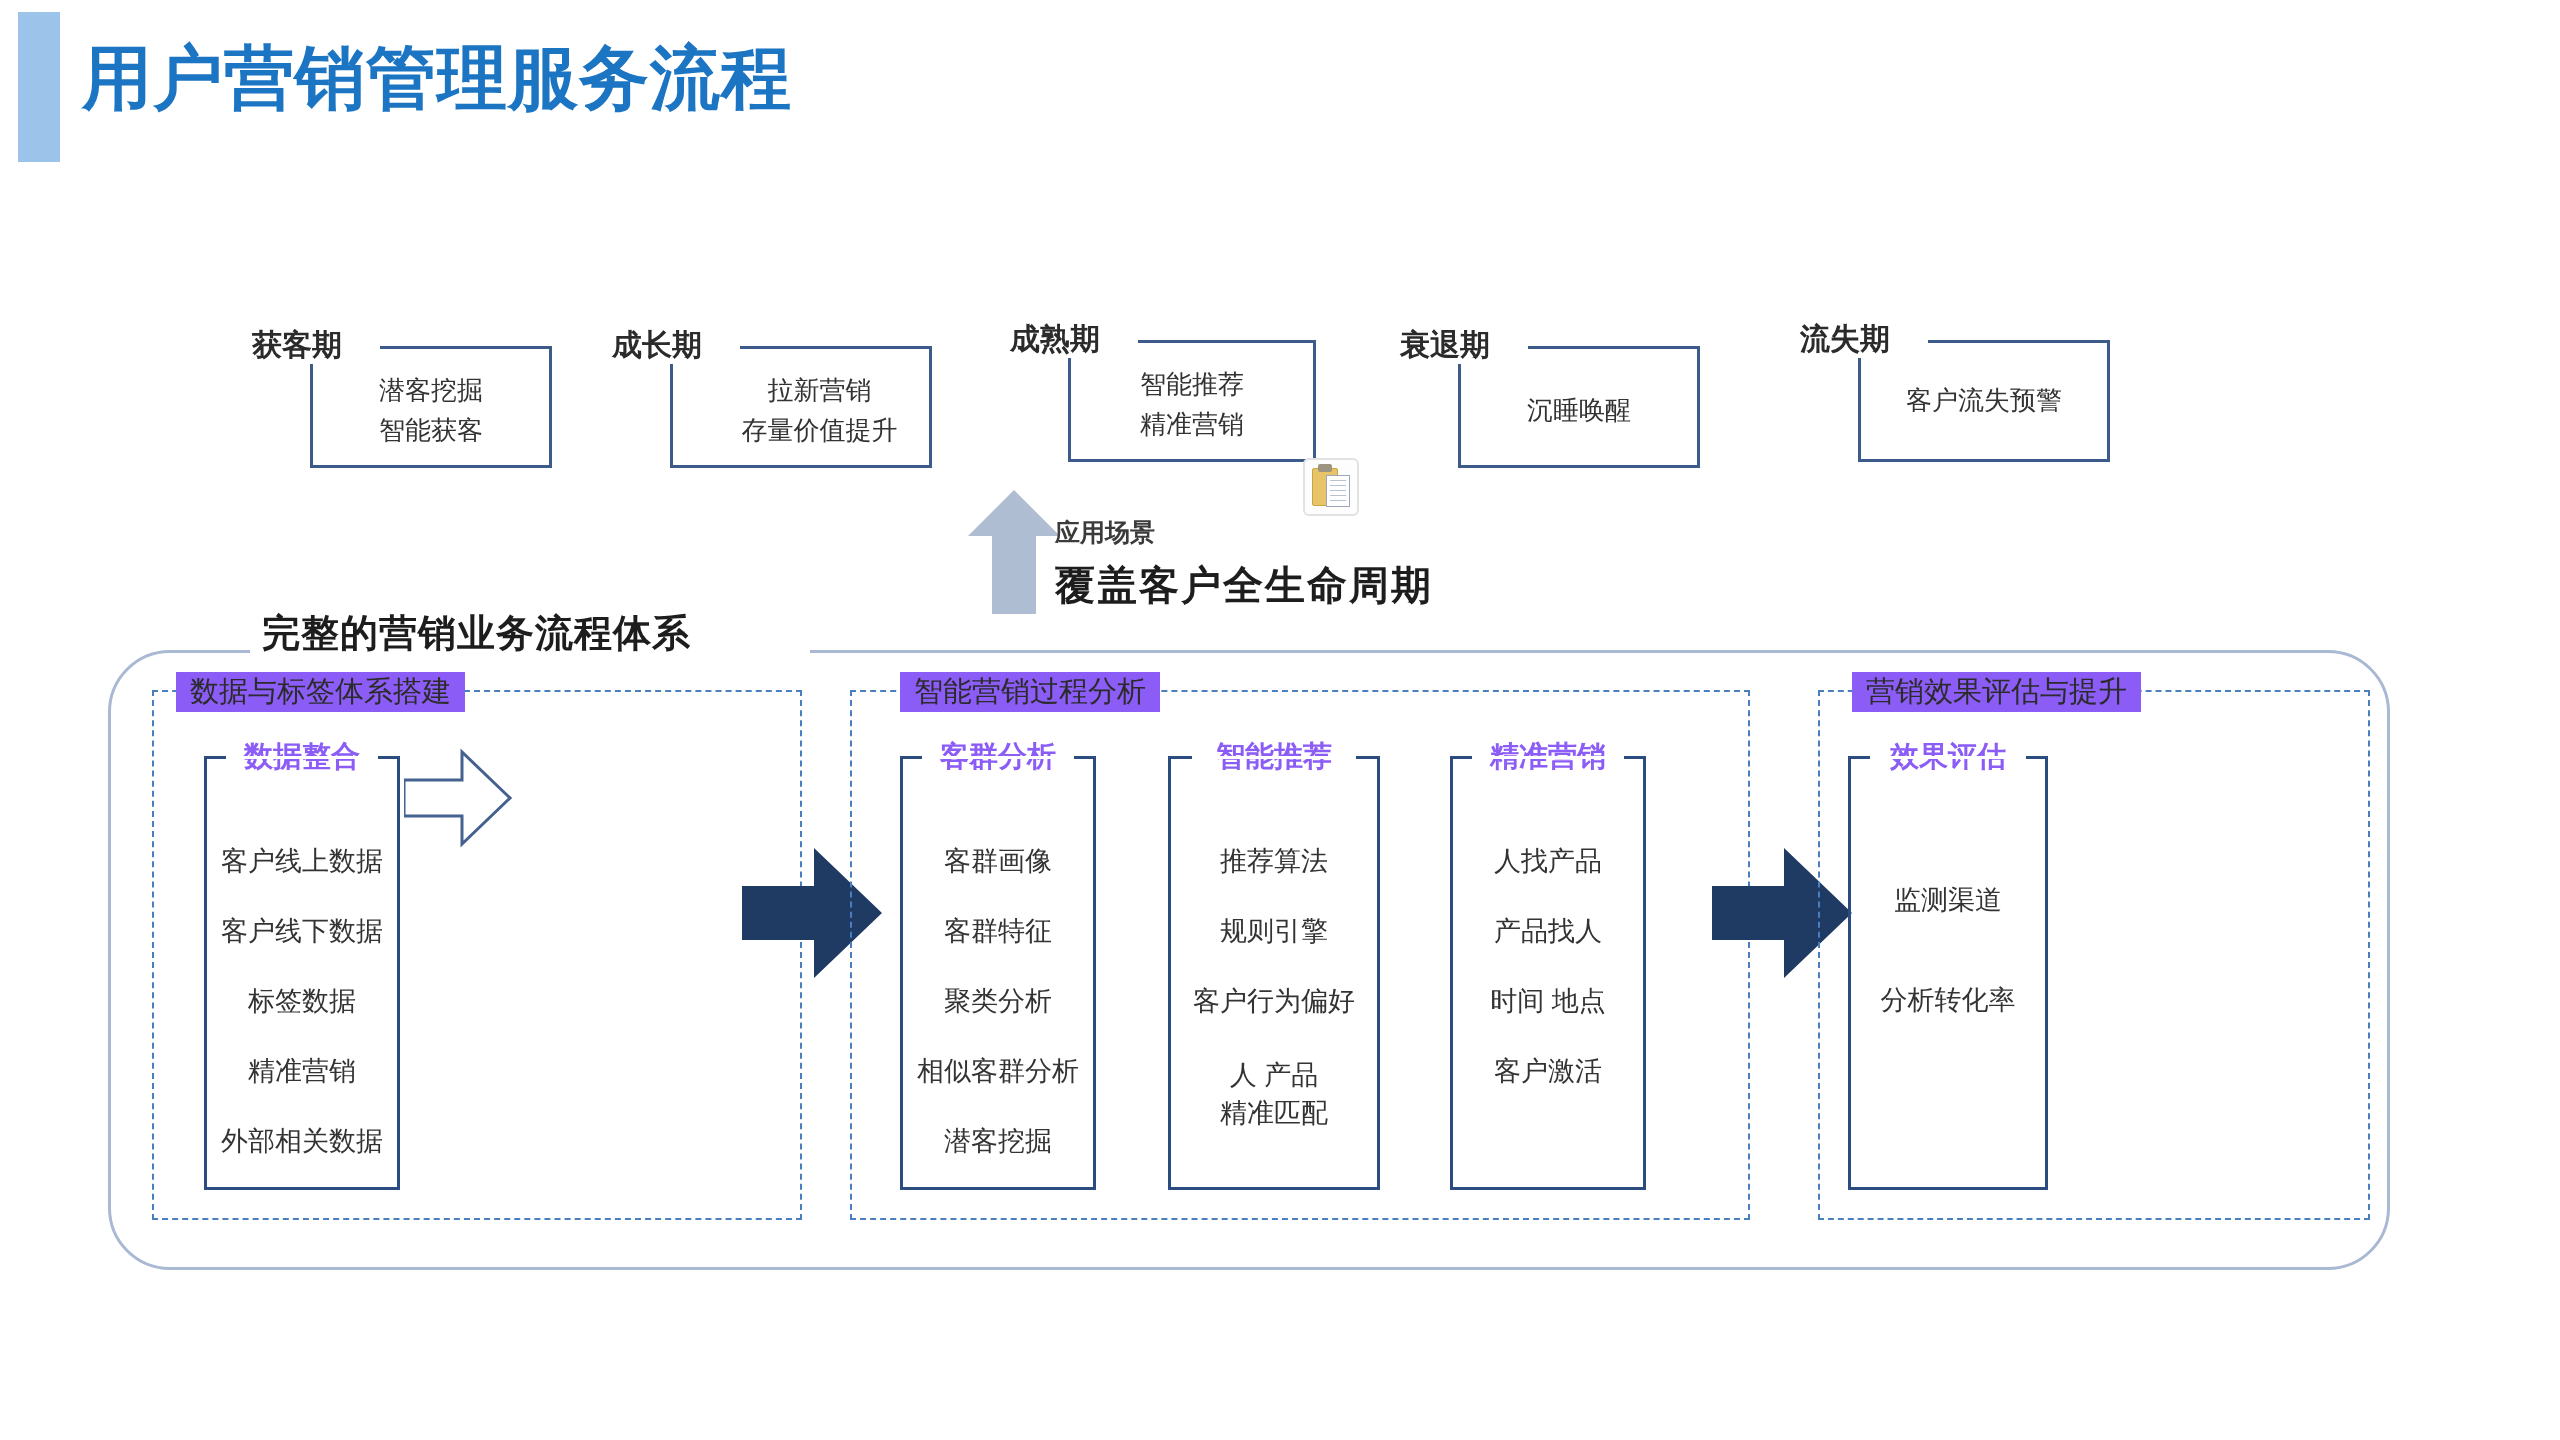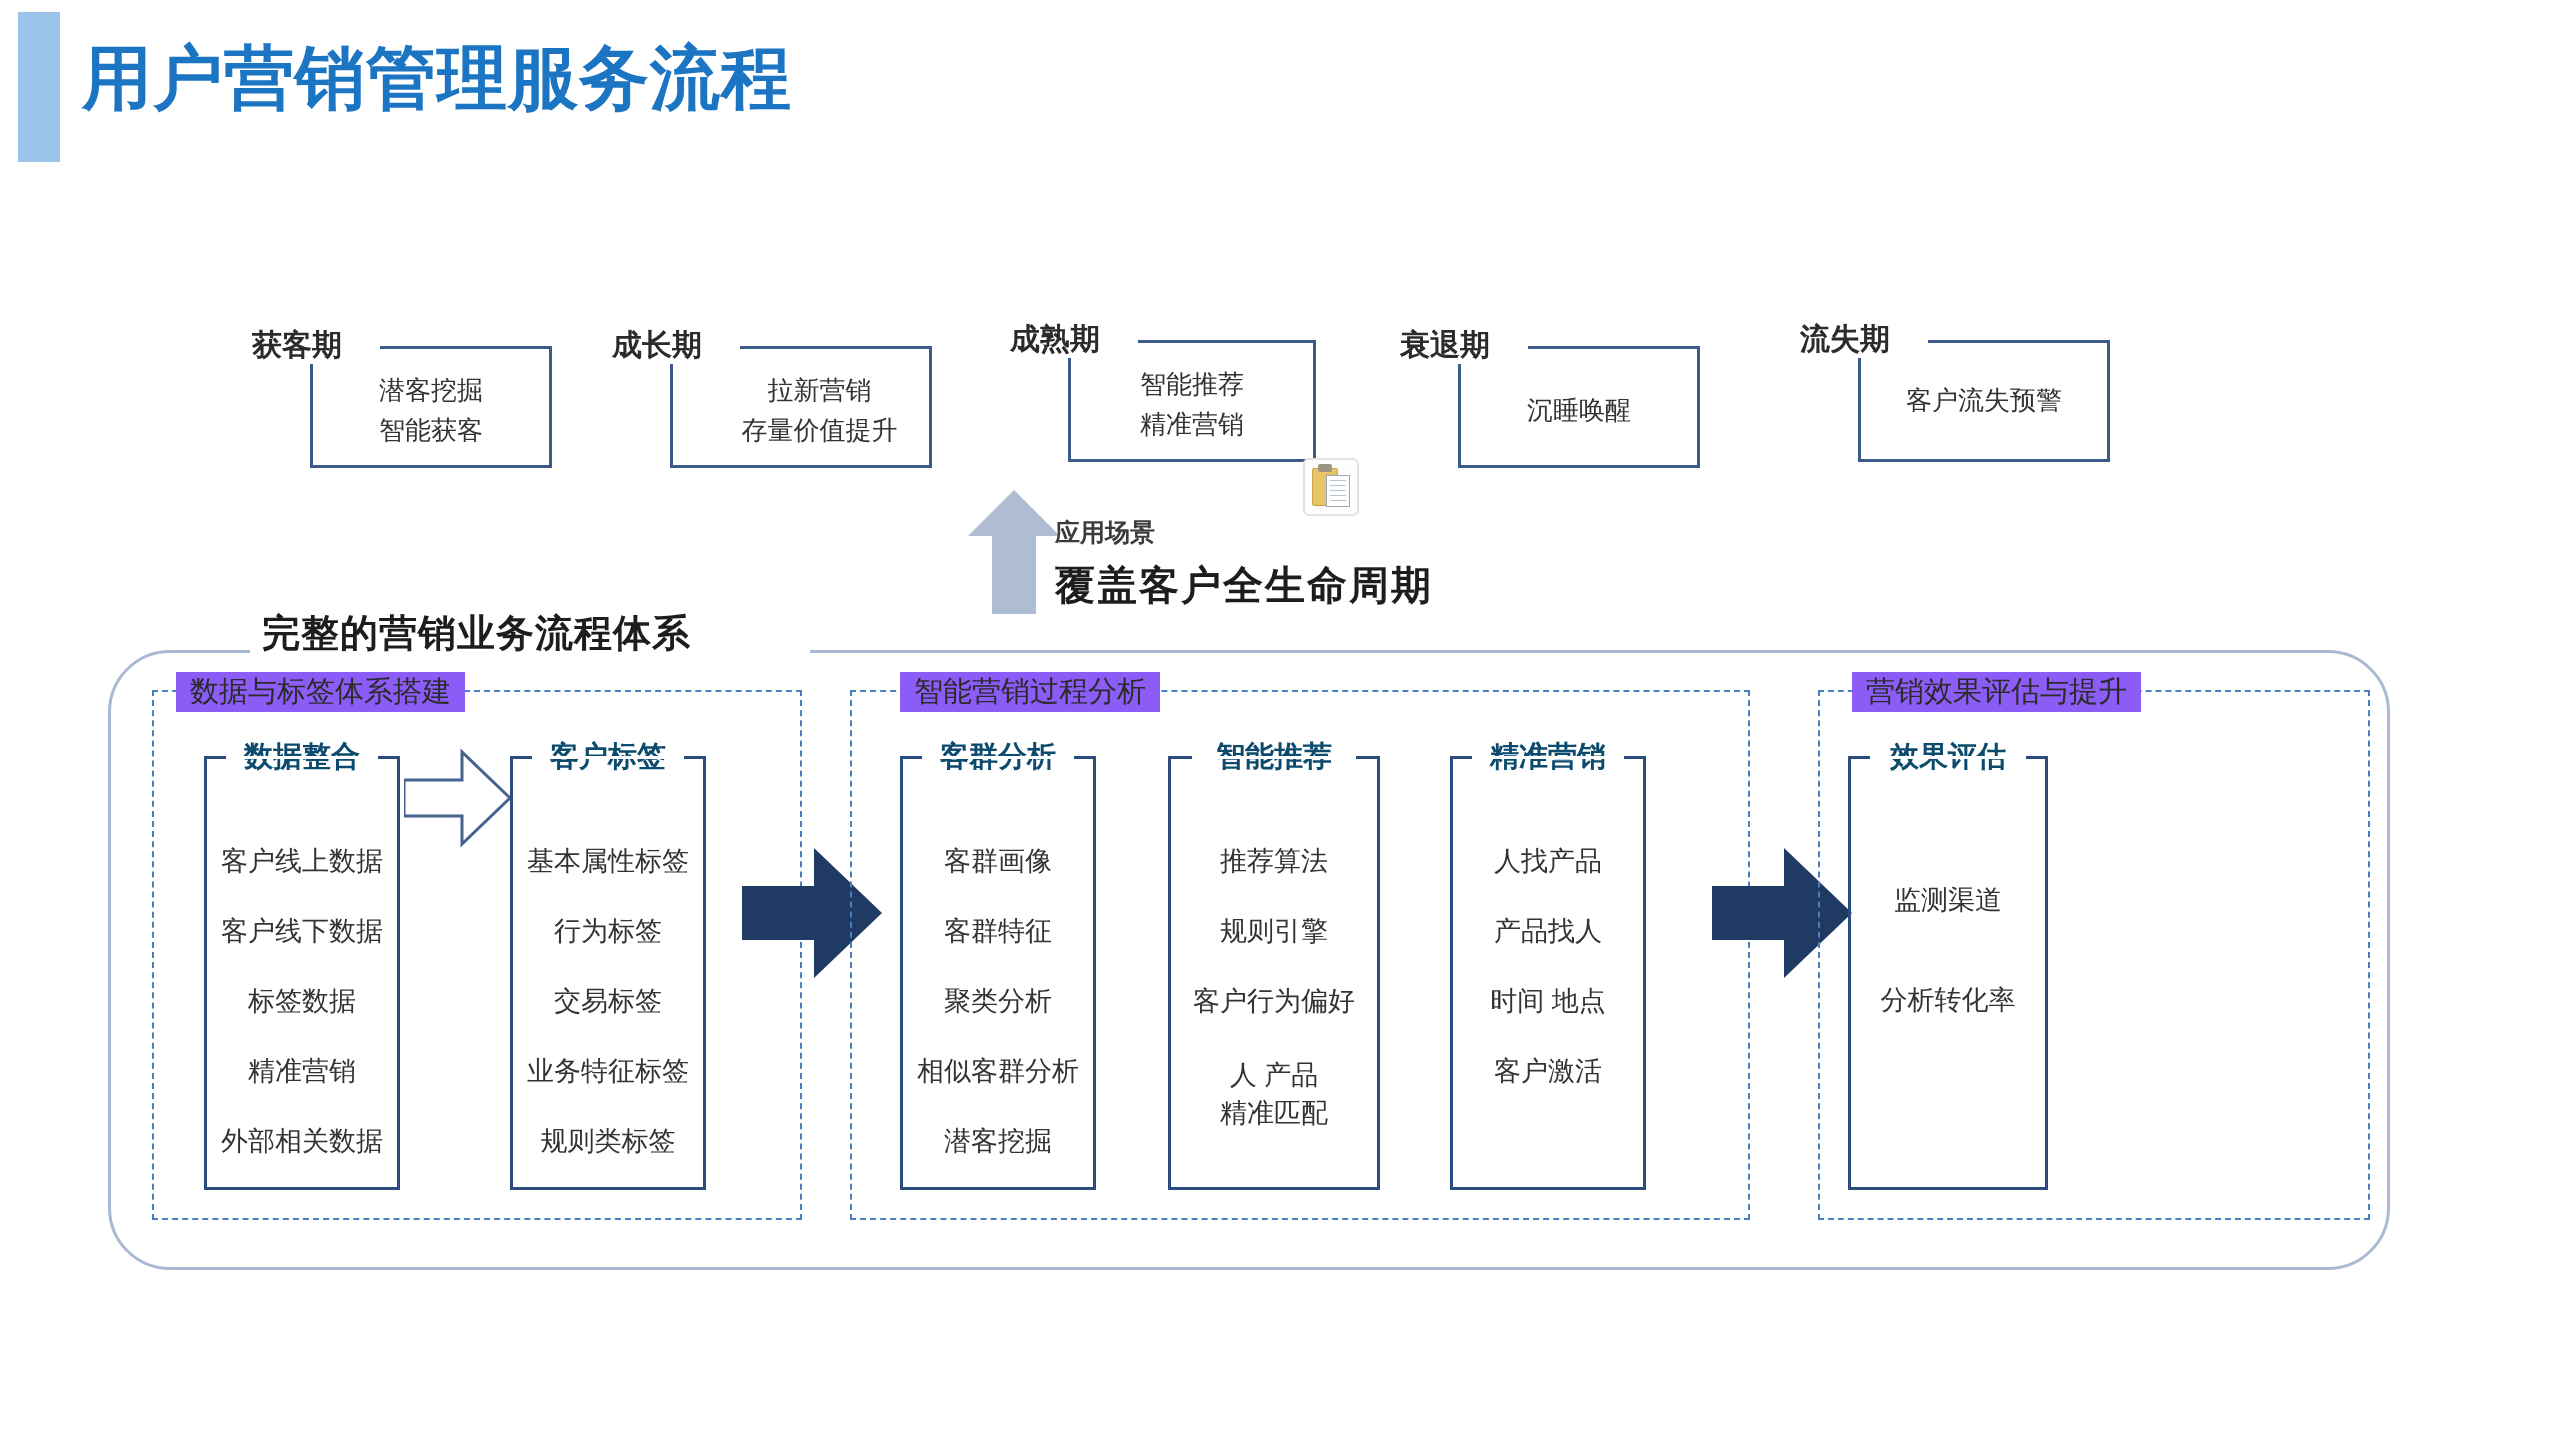--- a/index.html
+++ b/index.html
@@ -119,21 +119,21 @@
     white-space: nowrap; background: #8b5cf6; padding: 0 14px;
   }
 
   
   .col {
     position: absolute;
   }
   .col .col-title {
     position: absolute; left: 0; right: 0; top: 0;
     text-align: center; font-size: 29px; font-weight: bold;
-    color: #0c4a6e; white-space: nowrap; line-height: 32px;
+    color: #8b5cf6; white-space: nowrap; line-height: 32px;
   }
   .col .col-frame {
     position: absolute; left: 0; right: 0; top: 16px; bottom: 0;
     border: 3px solid #2B4C7E;
   }
   .col .col-notch-l,
   .col .col-notch-r {
     position: absolute; top: 16px; height: 0;
     border-top: 3px solid #ffffff;
   }
@@ -251,32 +251,20 @@
       <div>外部相关数据</div>
     </div>
   </div>
 
   <div style="position:absolute; left:404px; top:748px;">
     <svg width="108" height="100" viewBox="0 0 108 100">
       <polygon points="0,32 58,32 58,4 106,50 58,96 58,68 0,68" fill="#ffffff" stroke="#45618F" stroke-width="3"></polygon>
     </svg>
   </div>
 
-  <div class="col" style="left:510px; top:740px; width:196px; height:450px;">
-    <div class="col-title">客户标签</div>
-    <div class="col-frame"></div>
-    <div class="col-notch-l" style="left:22px; width:152px;"></div>
-    <div class="col-items" style="top:86px;">
-      <div>基本属性标签</div>
-      <div>行为标签</div>
-      <div>交易标签</div>
-      <div>业务特征标签</div>
-      <div>规则类标签</div>
-    </div>
-  </div>
 
   <div class="chev" style="left:742px; top:848px;">
     <svg width="140" height="130" viewBox="0 0 140 130">
       <polygon points="0,38 72,38 72,0 140,65 72,130 72,92 0,92" fill="#1F3A63"></polygon>
     </svg>
   </div>
 
   <div class="section" style="left:850px; top:690px; width:900px; height:530px;"></div>
   <div class="section-title" style="left:900px; top:672px;">智能营销过程分析</div>
 

